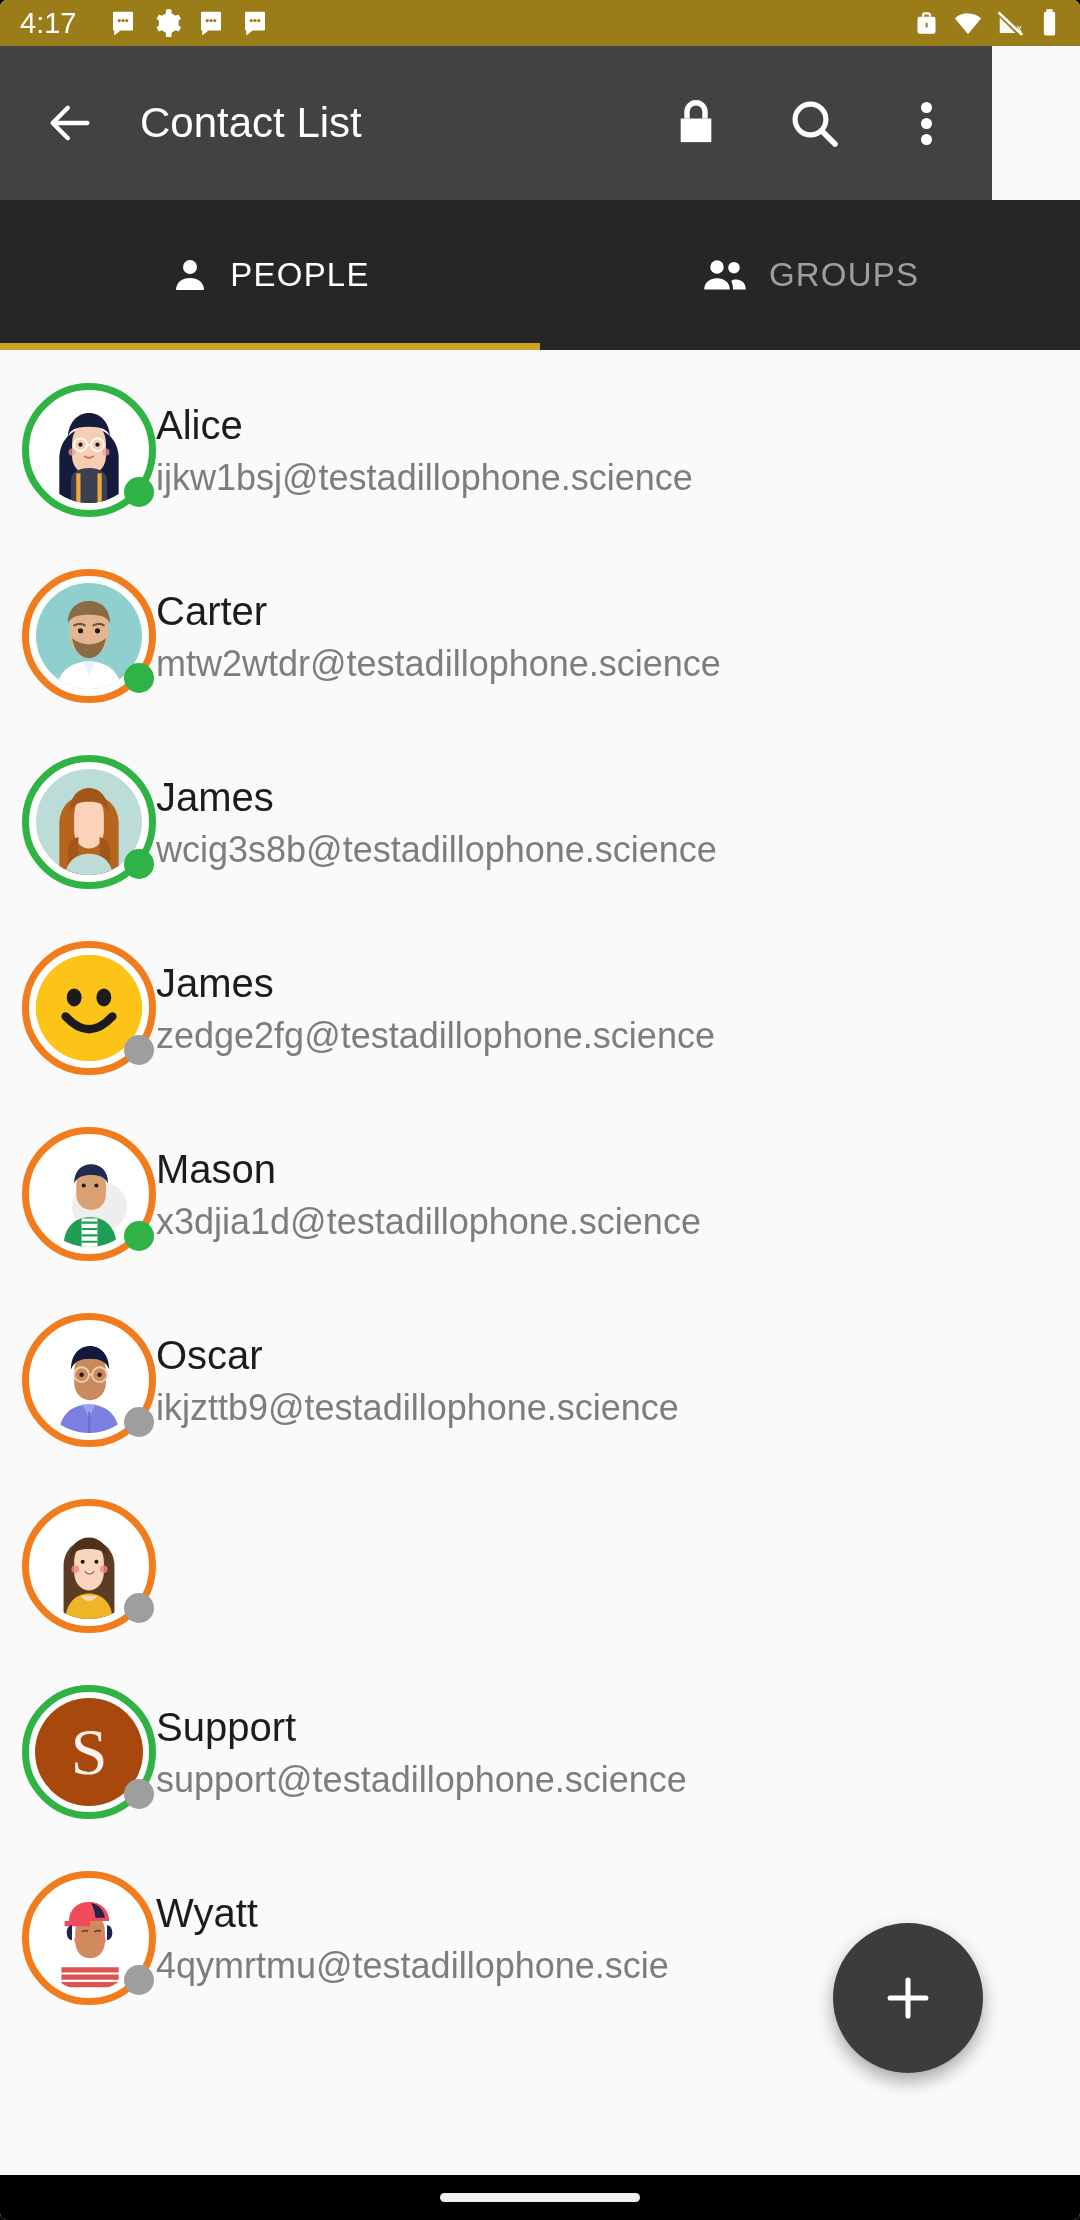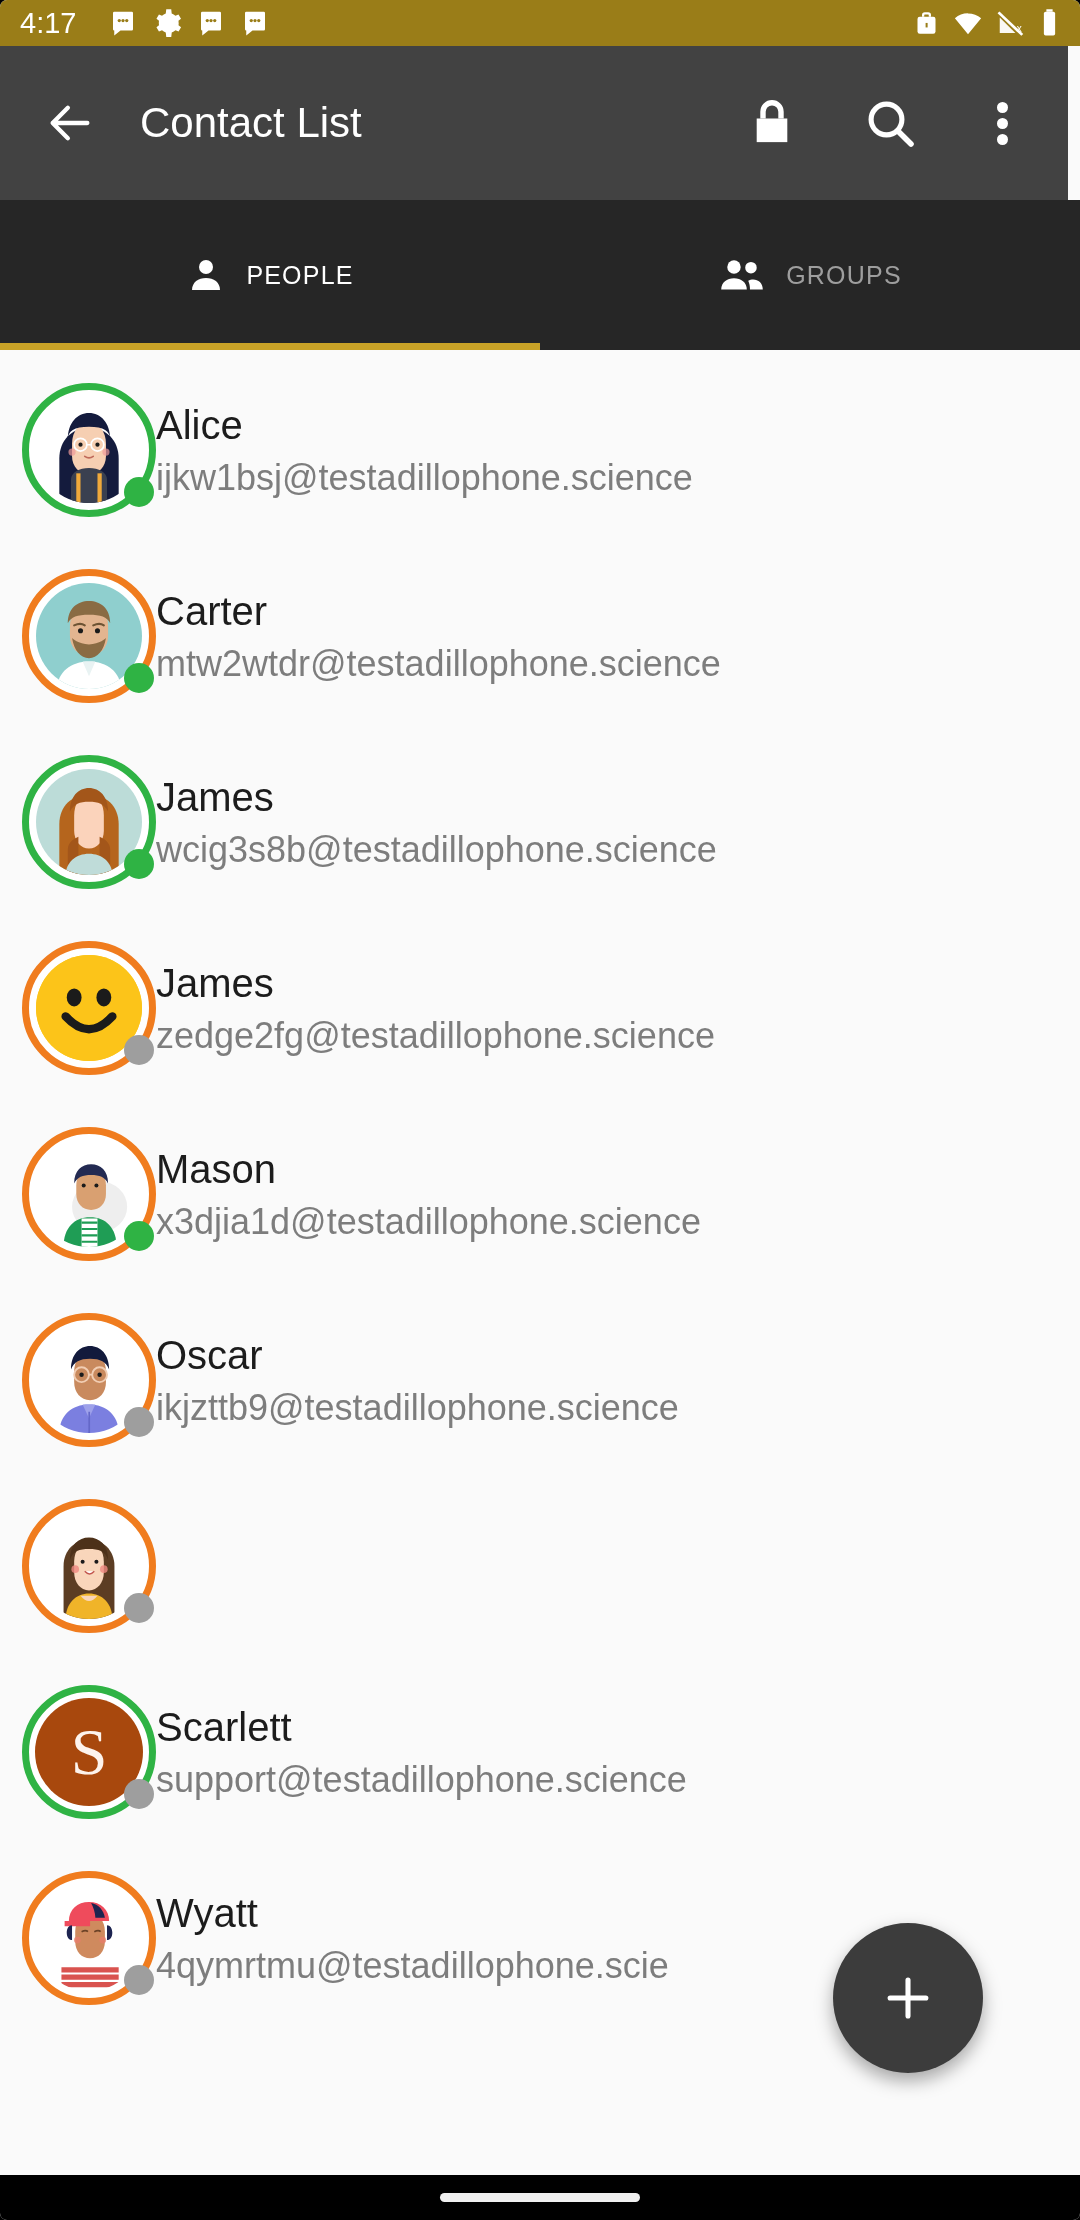--- a/index.html
+++ b/index.html
@@ -40,21 +40,21 @@
     line-height: 1;
   }
   .sb-icons-left { display: flex; align-items: center; gap: 14px; flex: 1; }
   .sb-icons-right { display: flex; align-items: center; gap: 13px; }
   .sb-ico { display: block; }
 
   
   #app-bar {
     position: absolute;
     top: 46px; left: 0;
-    width: 1068px;
+    width: 992px;
     height: 154px;
     background: #424242;
     display: flex;
     align-items: center;
     box-sizing: border-box;
   }
   #back-button {
     width: 96px; height: 96px;
     margin-left: 22px;
     display: flex; align-items: center; justify-content: center;
@@ -96,21 +96,21 @@
   .tab {
     flex: 1;
     display: flex;
     align-items: center;
     justify-content: center;
     position: relative;
     cursor: pointer;
     gap: 20px;
   }
   .tab-label {
-    font-size: 25px;
+    font-size: 33px;
     letter-spacing: 1.2px;
   }
   .tab.active .tab-label { color: #ffffff; }
   .tab.inactive .tab-label { color: #9e9e9e; }
   #tab-indicator {
     position: absolute;
     bottom: 0; left: 0;
     width: 540px; height: 7px;
     background: #c9a227;
   }
@@ -488,21 +488,21 @@
         </div>
       </div>
       <div class="contact-row">
         <div class="avatar-wrap">
           <div class="avatar-ring" style="border-color: rgb(47, 179, 68);">
             <div class="avatar-initial" style="background: rgb(168, 72, 13);">S</div>
           </div>
           <div class="status-dot" style="background: rgb(158, 158, 158);"></div>
         </div>
         <div class="contact-text">
-          <div class="contact-name">Scarlett</div>
+          <div class="contact-name">Support</div>
           <div class="contact-email">support@testadillophone.science</div>
         </div>
       </div>
       <div class="contact-row">
         <div class="avatar-wrap">
           <div class="avatar-ring" style="border-color: rgb(240, 124, 30);">
             <div class="avatar-art"><svg viewBox="0 0 100 100" width="100%" height="100%" preserveAspectRatio="xMidYMid slice">
                 <rect width="100" height="100" fill="#ffffff"></rect>
                 <path d="M37 44c0-10 6-17 14-17s14 7 14 17v9c0 10-6 16-14 16s-14-6-14-16z" fill="#cf8a5e"></path>
                 <path d="M31 34c0-11 8-18 19-18s19 7 19 18H31z" fill="#ef4b5c"></path>

